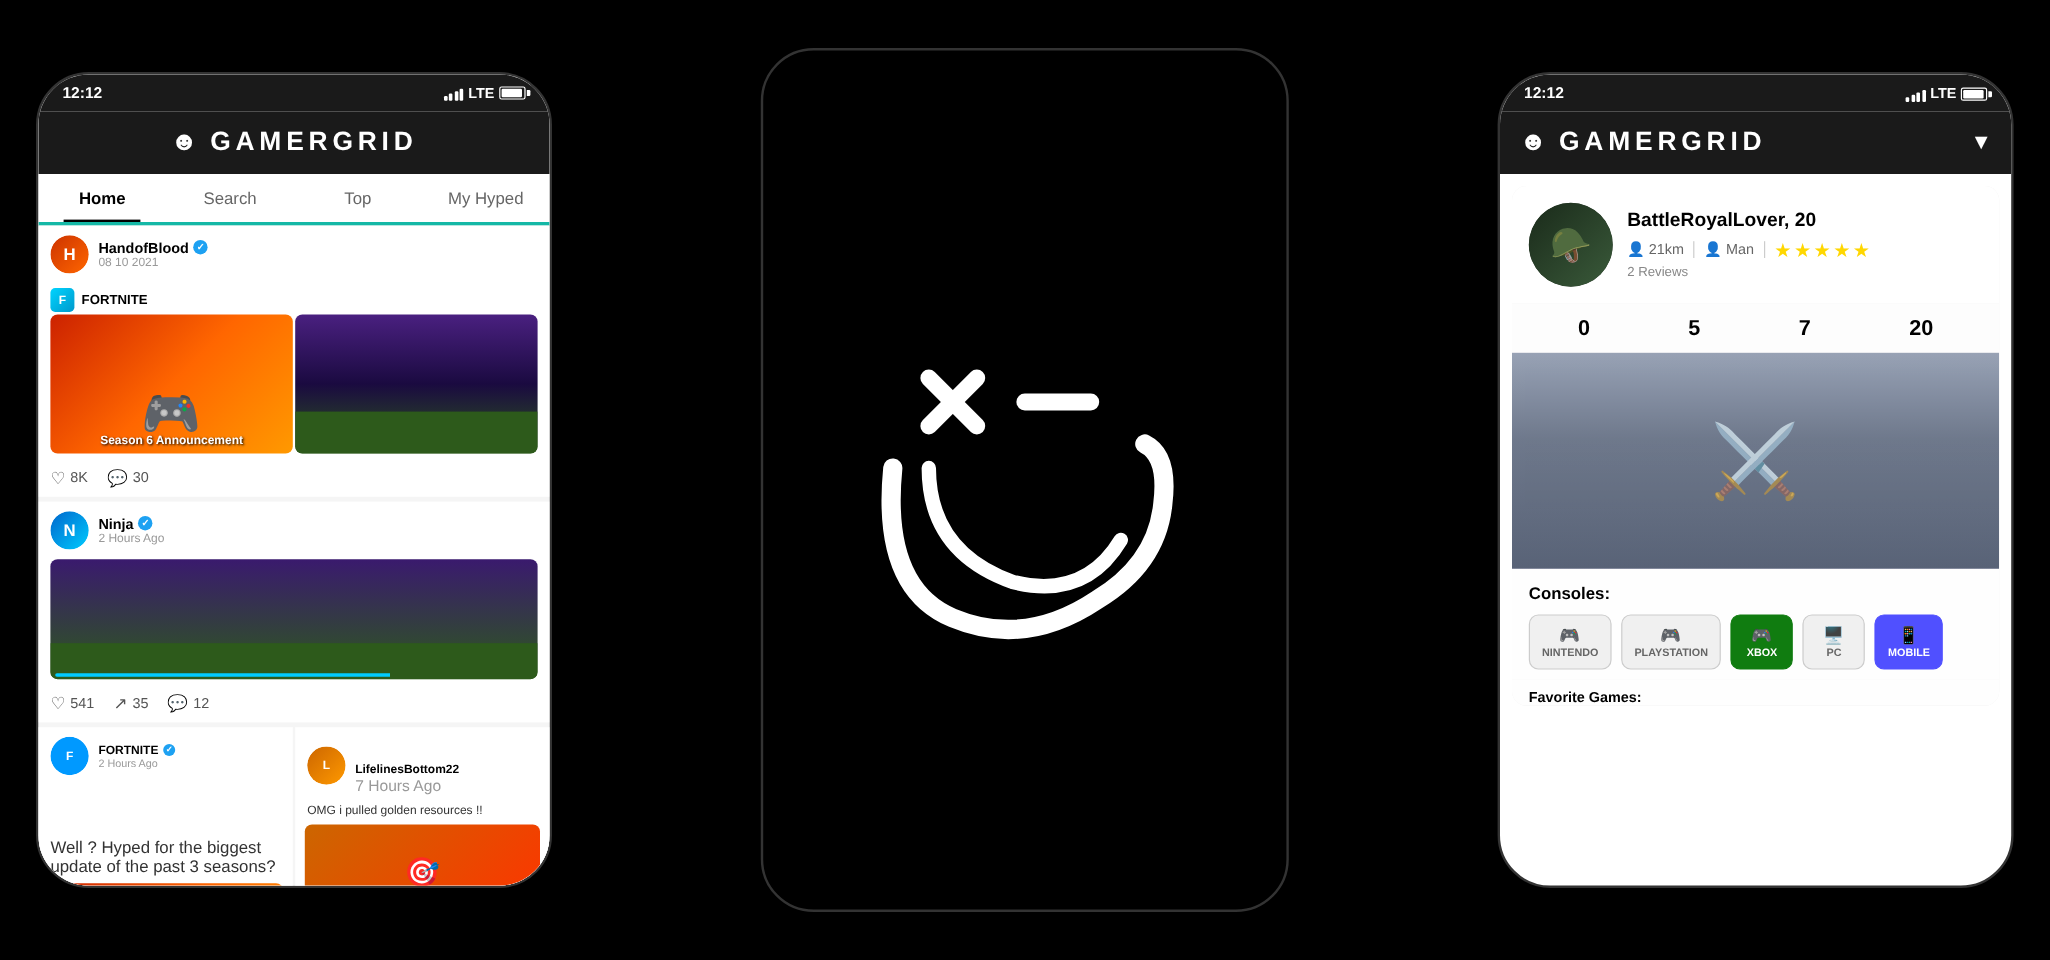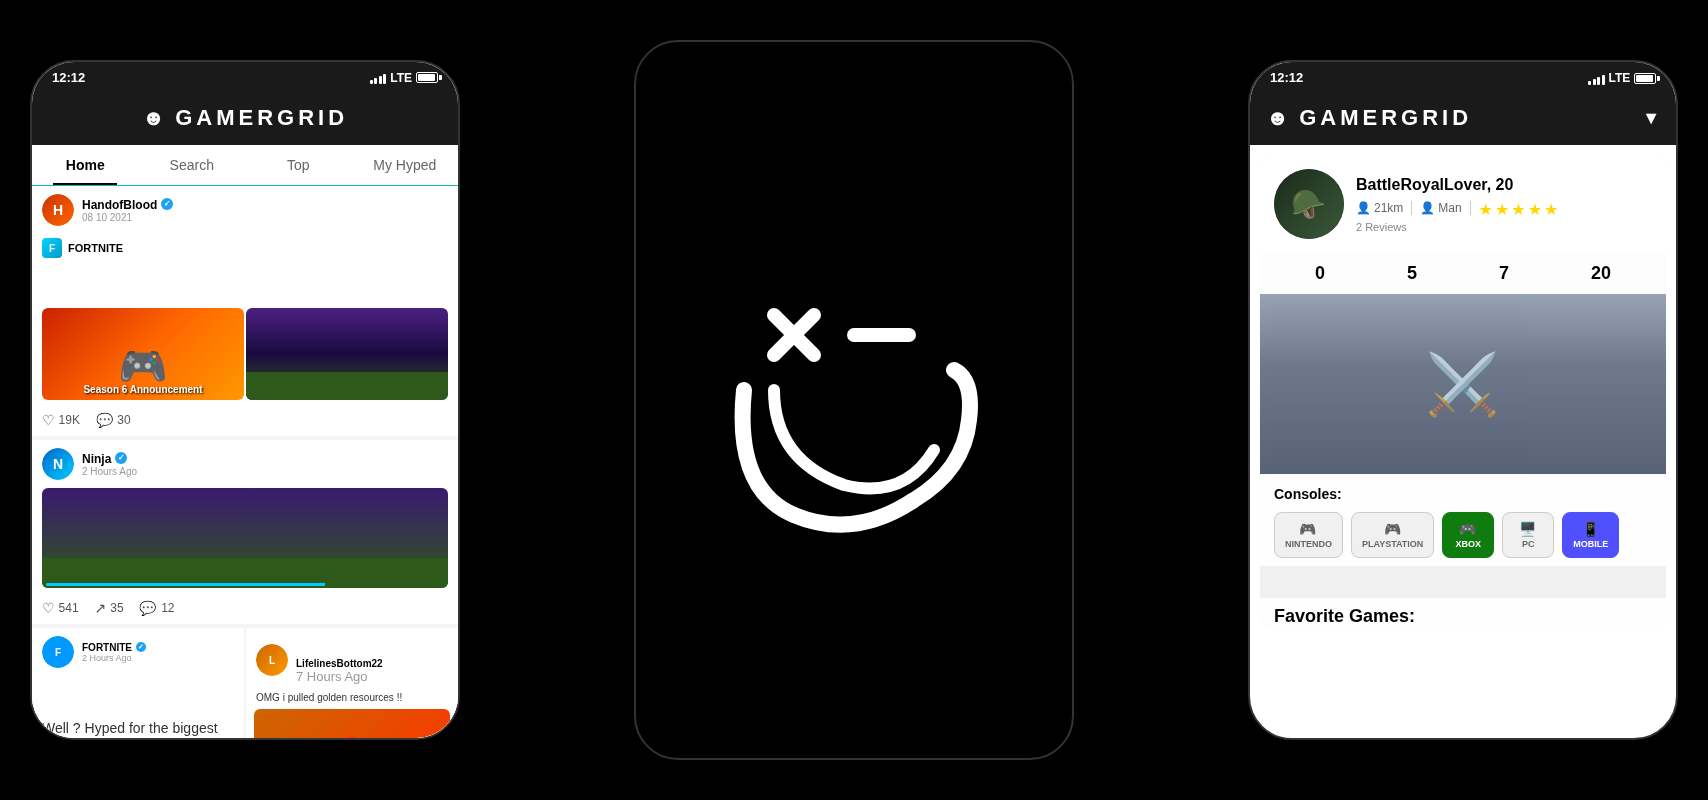--- a/index.html
+++ b/index.html
@@ -105,21 +105,21 @@
     }
 
     .header-logo-icon {
       color: #fff;
       font-size: 22px;
     }
 
     .phone-left .nav-tabs {
       background: #fff;
       display: flex;
-      border-bottom: 1px solid #14b8a6;
+      border-bottom: 3px solid #14b8a6;
     }
 
     .nav-tab {
       flex: 1;
       text-align: center;
       padding: 12px 0;
       font-size: 14px;
       color: #666;
       cursor: pointer;
       position: relative;
@@ -225,24 +225,23 @@
     }
 
     .post-images {
       display: grid;
       grid-template-columns: 1fr 1fr;
       gap: 2px;
       padding: 0 10px 6px;
     }
 
     .post-image {
-      height: 92px;
+      height: 116px;
       border-radius: 6px;
       overflow: hidden;
-      margin-top: 48px;
     }
 
     .post-image-single {
       padding: 0 10px 6px;
     }
 
     .post-image-single .img-box {
       height: 110px;
       border-radius: 6px;
       overflow: hidden;
@@ -501,26 +500,25 @@
       color: #fff;
       border-color: #5050ff;
     }
 
     .console-icon {
       font-size: 14px;
       margin-bottom: 2px;
     }
 
     .favorite-games-label {
-      font-size: 18px;
+      font-size: 12px;
       font-weight: 700;
       color: #000;
       padding: 8px 14px 0;
       background: rgba(255,255,255,0.9);
-      margin-top: 32px;
     }
 
     
     .battery-icon {
       display: inline-block;
       width: 22px;
       height: 11px;
       border: 1.5px solid #fff;
       border-radius: 2px;
       position: relative;
@@ -617,21 +615,21 @@
         </div>
         <div class="post-images">
           <div class="post-image img-fortnite-main">
             <div style="position:absolute;bottom:5px;left:0;right:0;text-align:center;font-size:10px;color:white;font-weight:700;text-shadow:1px 1px 2px #000;">Season 6 Announcement</div>
           </div>
           <div class="post-image img-fortnite-landscape"></div>
         </div>
         <div class="post-stats">
           <div class="post-stat">
             <span class="post-stat-icon">♡</span>
-            <span>19K</span>
+            <span>8K</span>
           </div>
           <div class="post-stat">
             <span class="post-stat-icon">💬</span>
             <span>30</span>
           </div>
         </div>
       </div>
 
       <div class="feed-post">
         <div class="post-header">

